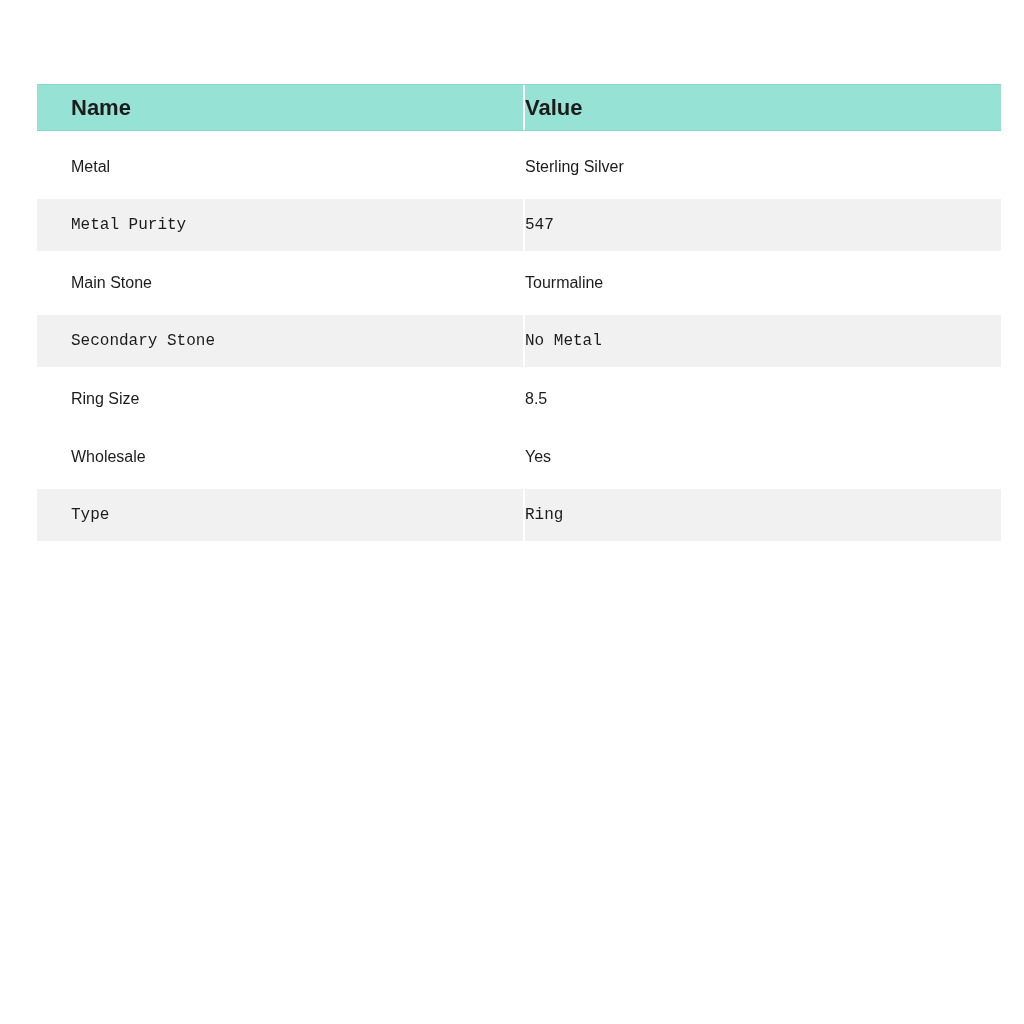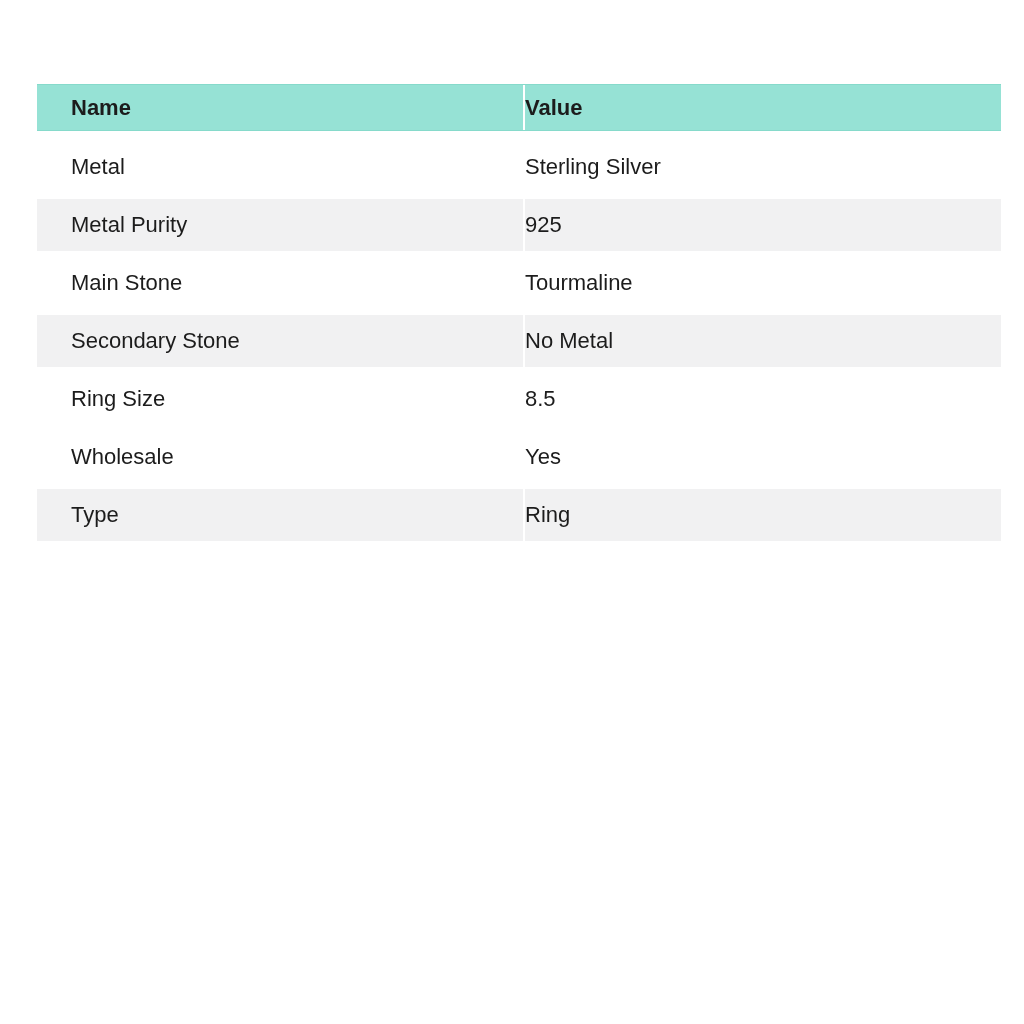--- a/index.html
+++ b/index.html
@@ -31,27 +31,28 @@
     background: var(--header-bg);
     border-top: 1px solid var(--header-edge);
     border-bottom: 1px solid var(--header-edge);
     margin-bottom: 7px;
     font-weight: 700;
     font-size: 22px;
   }
   .trow {
     display: flex;
     height: 58px;
-    font-size: 22px;
+    font-size: 16px;
     font-weight: 400;
   }
   .trow.striped {
     background: var(--stripe-bg);
     border-top: 3px solid var(--divider);
     border-bottom: 3px solid var(--divider);
+    font-family: Liberation Mono, monospace;
   }
   .cell {
     display: flex;
     align-items: center;
     height: 100%;
     white-space: nowrap;
     overflow: hidden;
   }
   .cell-name {
     width: 486px;
@@ -84,21 +85,21 @@
     <div class="cell cell-value">
       <span>Sterling Silver</span>
     </div>
   </div>
 
   <div class="trow striped">
     <div class="cell cell-name">
       <span>Metal Purity</span>
     </div>
     <div class="cell cell-value">
-      <span>925</span>
+      <span>547</span>
     </div>
   </div>
 
   <div class="trow">
     <div class="cell cell-name">
       <span>Main Stone</span>
     </div>
     <div class="cell cell-value">
       <span>Tourmaline</span>
     </div>

